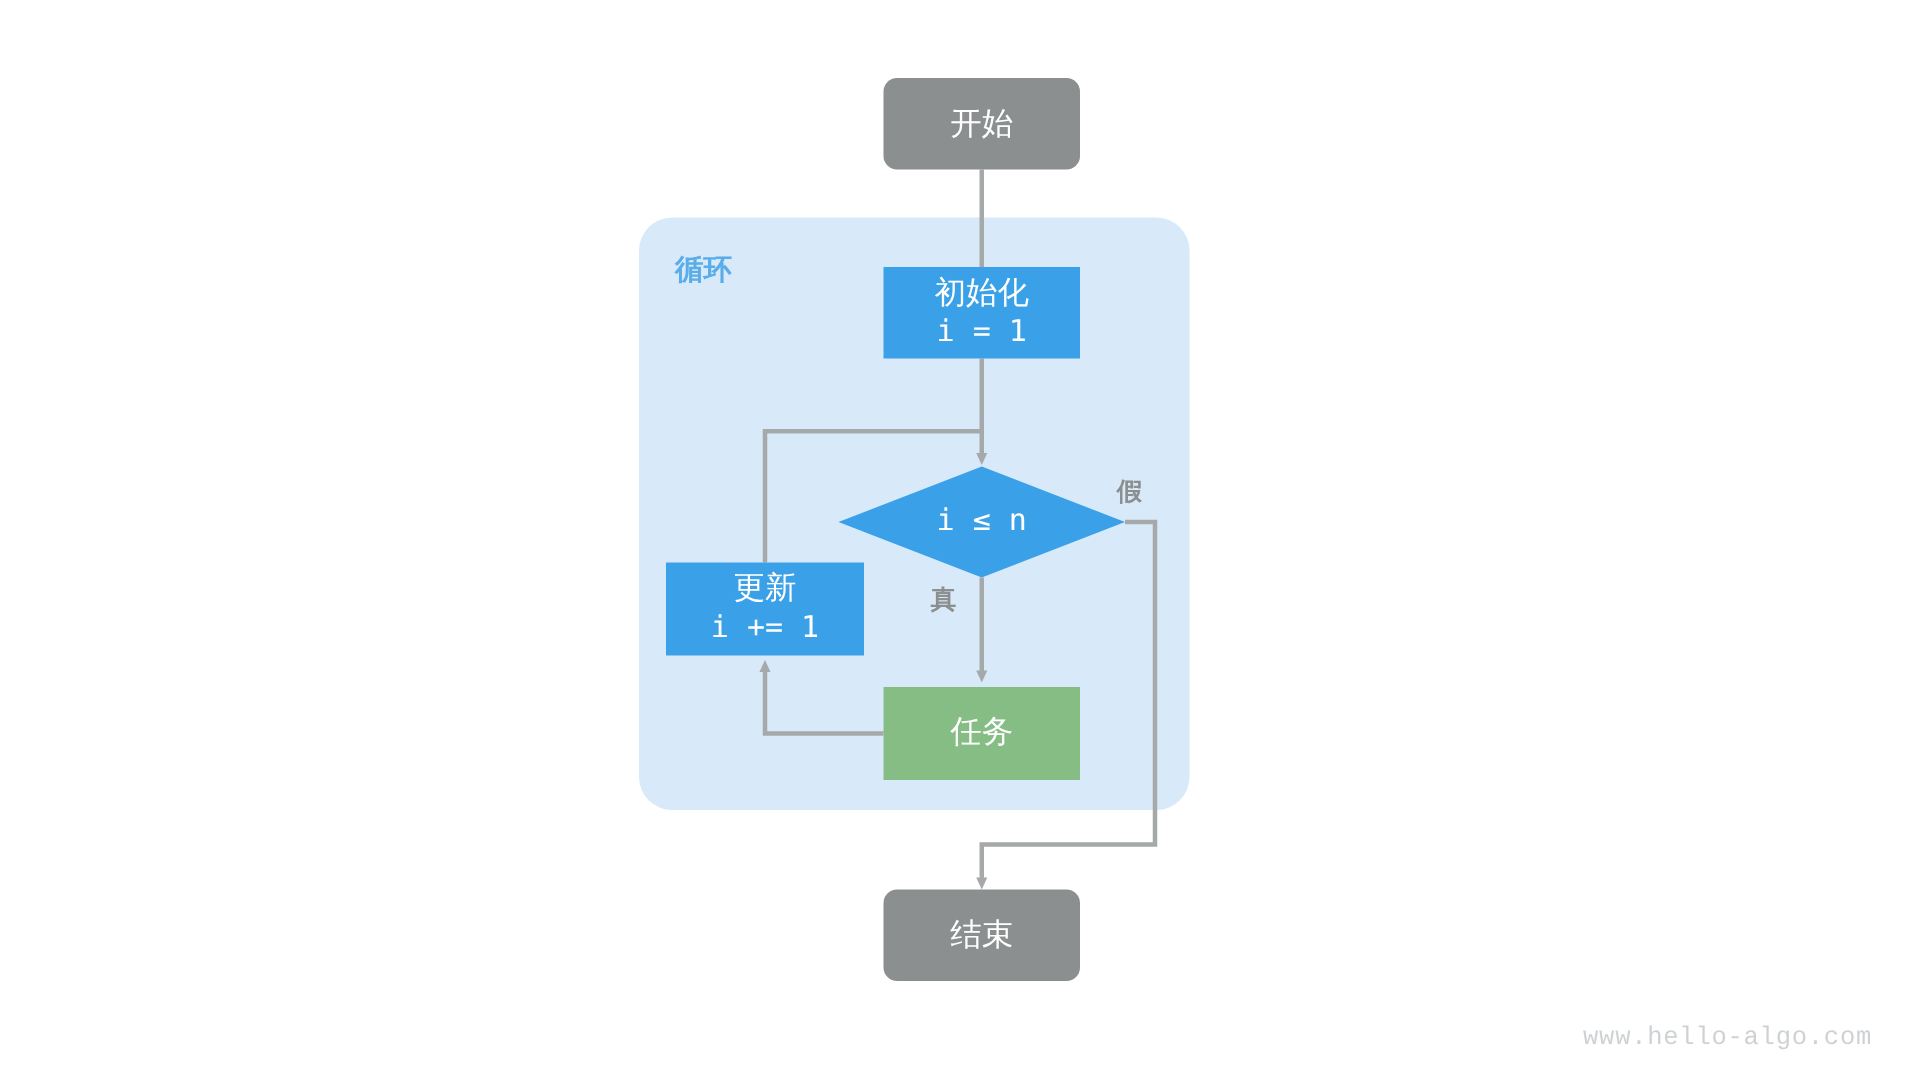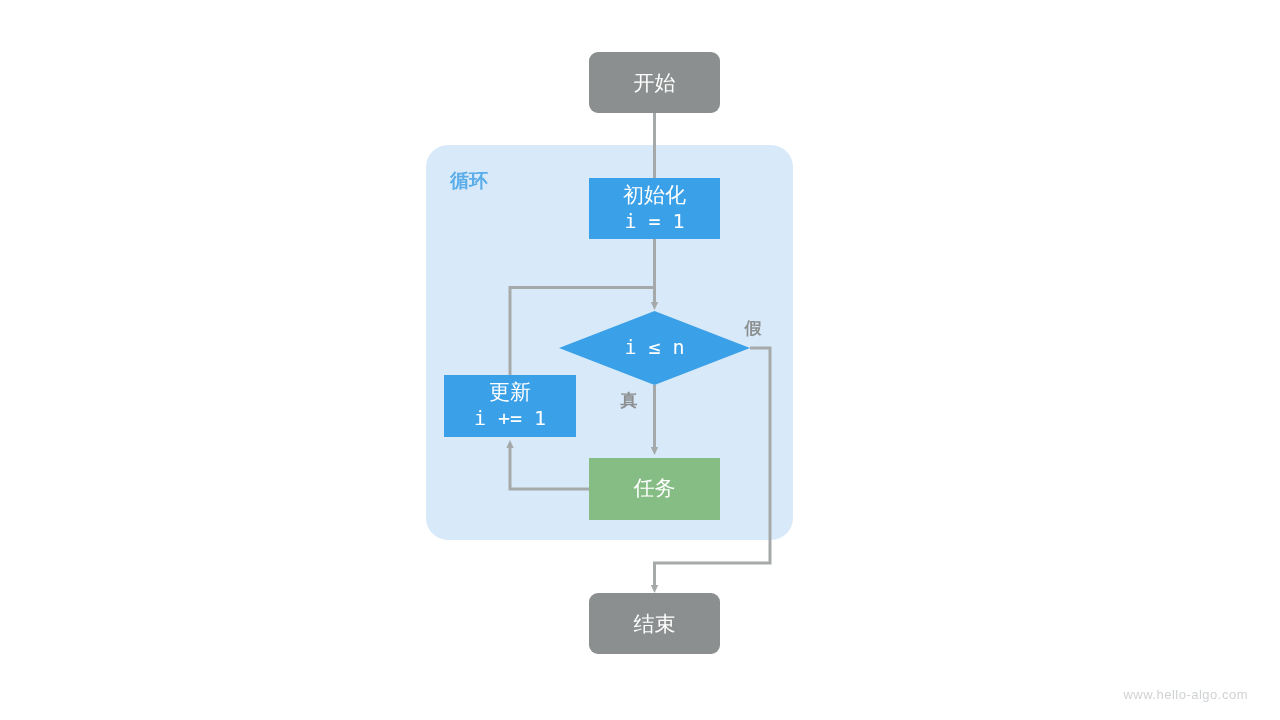--- a/index.html
+++ b/index.html
@@ -48,22 +48,22 @@
     font-size: 17px;
     font-weight: bold;
     fill: #8c8f8f;
     text-anchor: middle;
     dominant-baseline: middle;
   }
   .watermark {
     position: absolute;
     right: 32px;
     bottom: 18px;
-    font-family: Liberation Sans, sans-serif;
-    font-size: 13px;
+    font-family: Liberation Mono, monospace;
+    font-size: 17px;
     color: #cfd2d4;
     letter-spacing: 0.5px;
     white-space: nowrap;
   }
   .flow-line {
     stroke: #a6a9a9;
     stroke-width: 3;
     fill: none;
   }
 </style>

